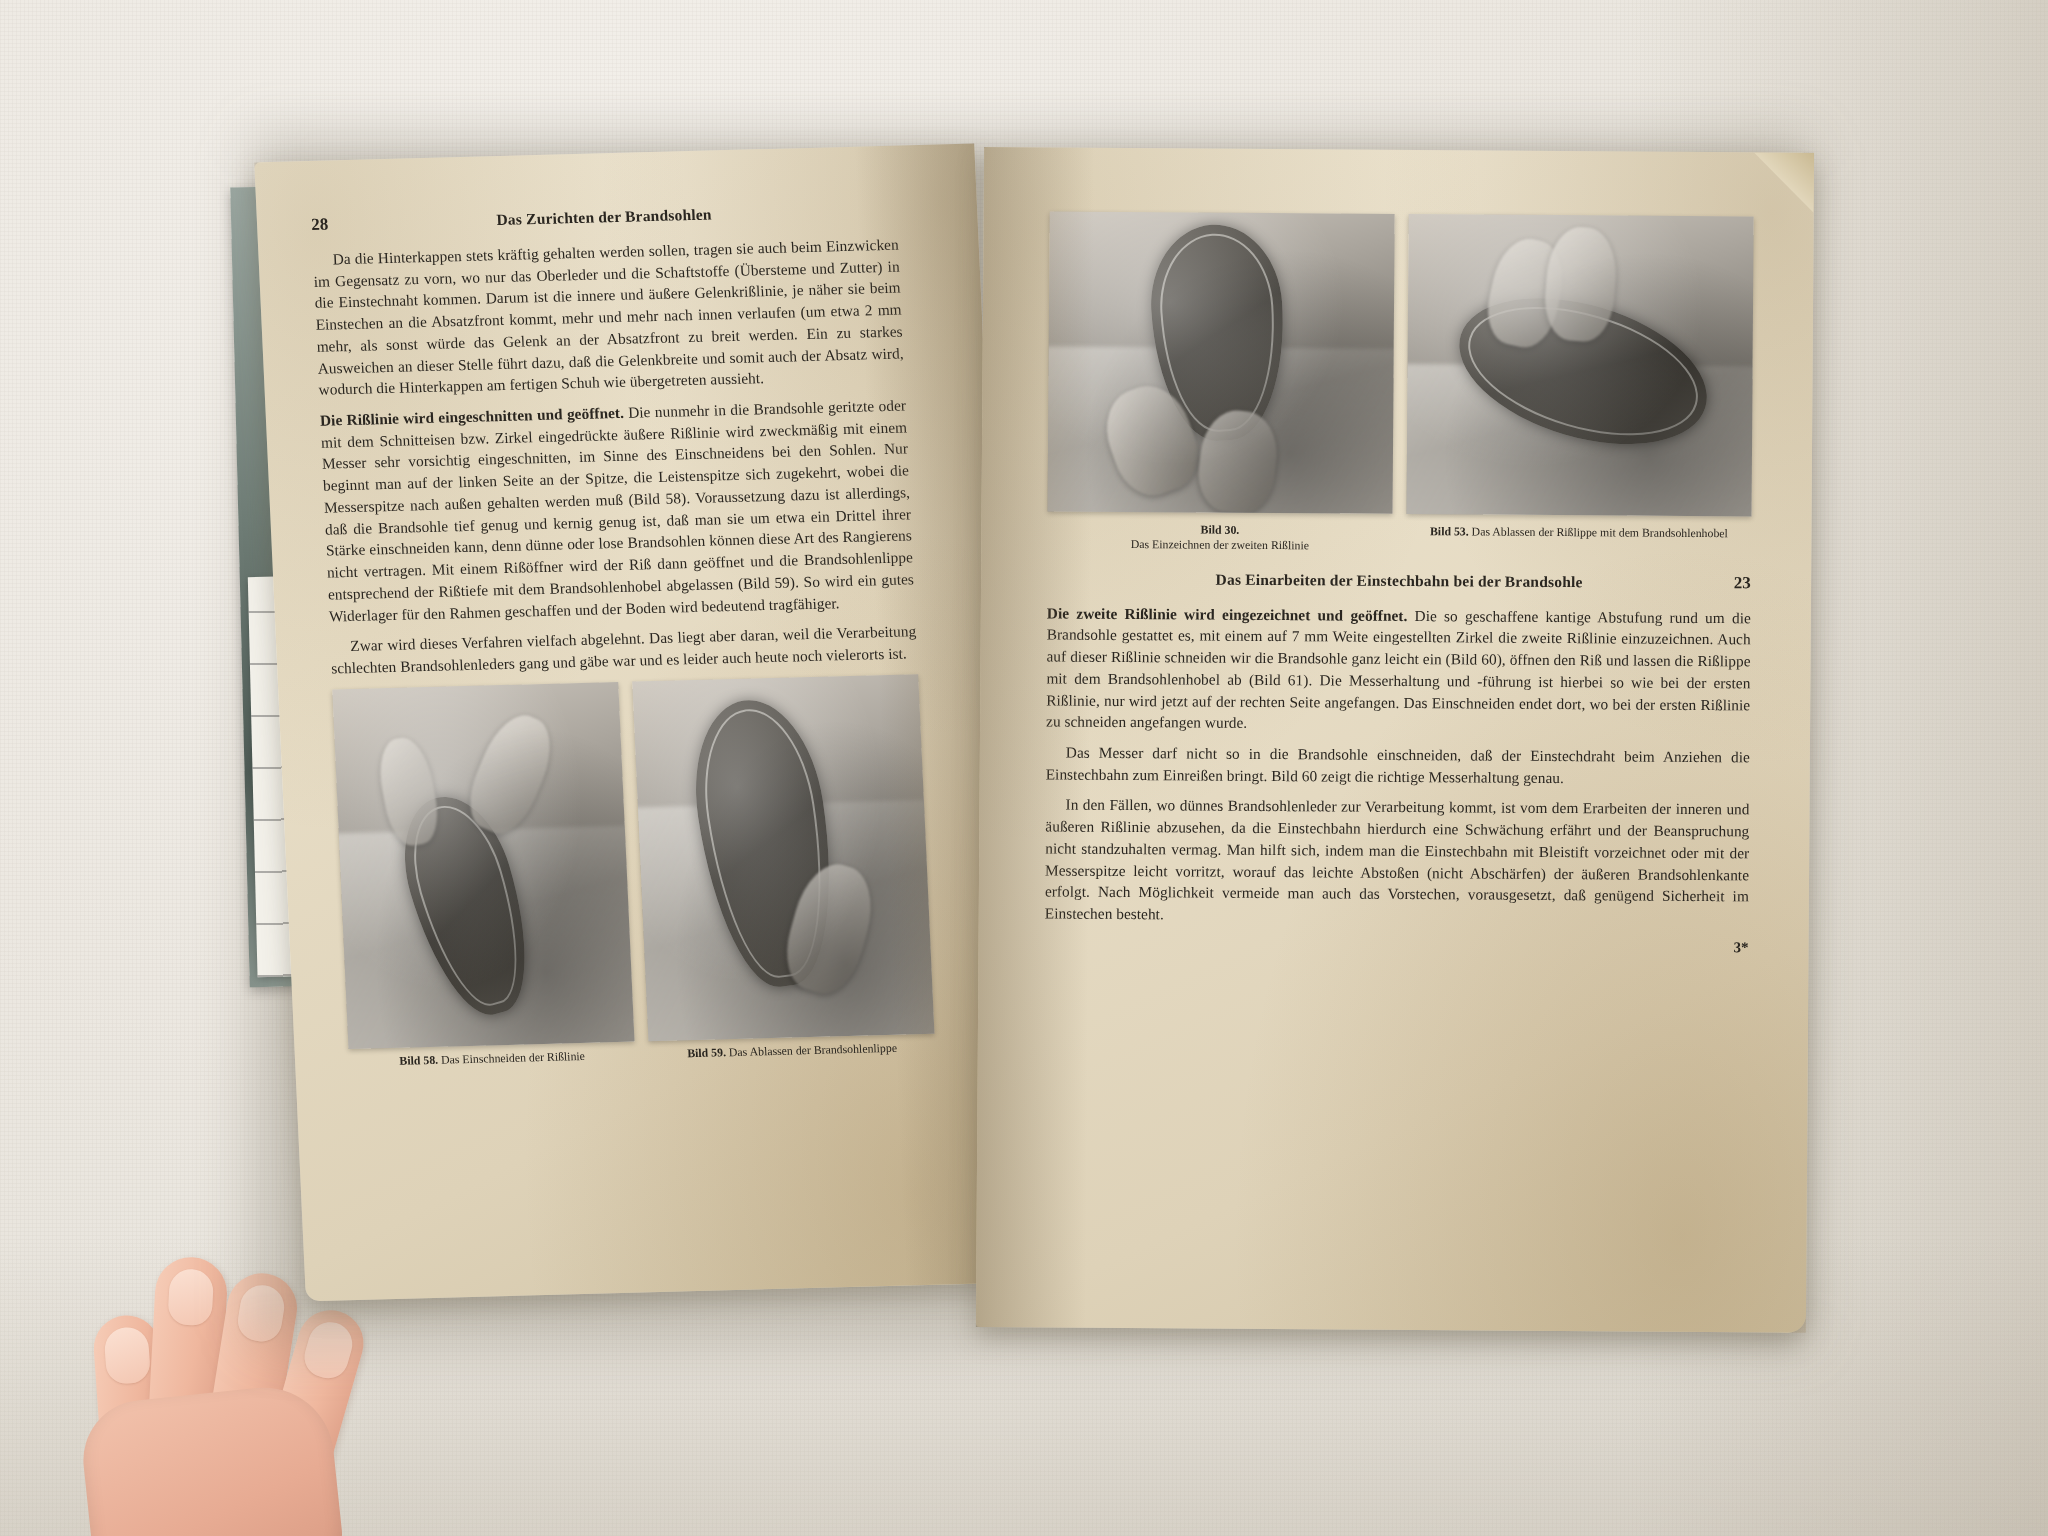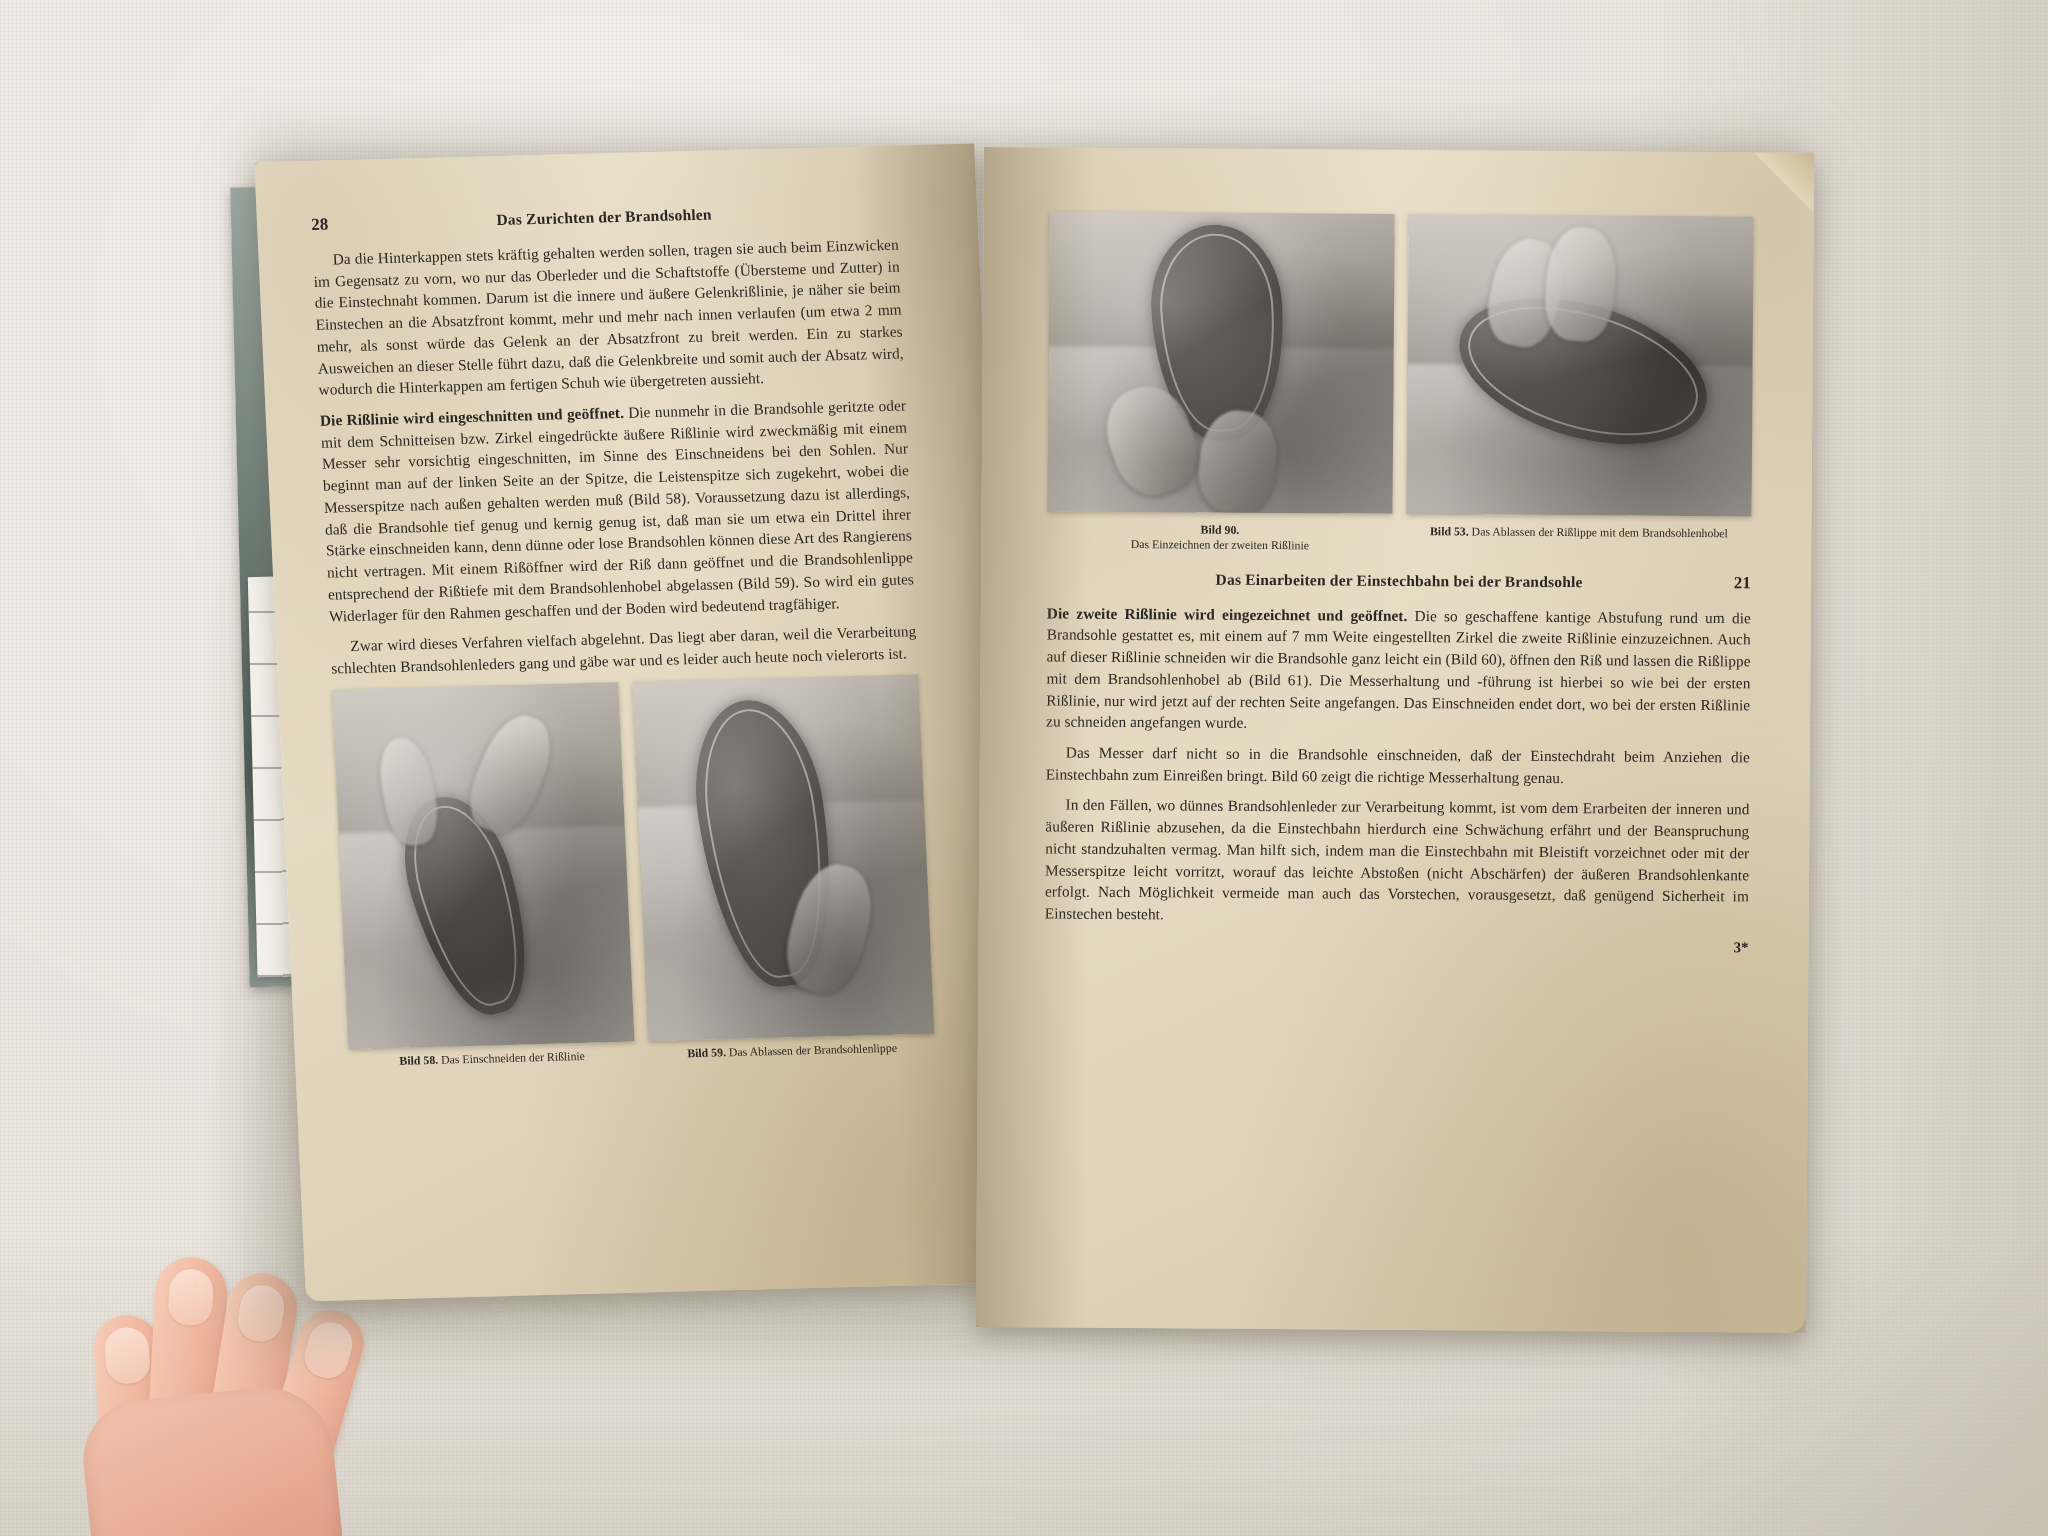--- a/index.html
+++ b/index.html
@@ -370,36 +370,36 @@
             </div>
             <div class="finger-shape" style="left:24%;top:8%;width:20%;height:36%;transform:rotate(12deg);"></div>
             <div class="finger-shape" style="left:40%;top:4%;width:20%;height:38%;transform:rotate(4deg);"></div>
           </div>
         </div>
       </div>
 
       <div class="figrow" style="margin-top:4px;">
         <div class="fig">
           <div class="caption">
-            <b>Bild 90.</b><br>
+            <b>Bild 30.</b><br>
             <span>Das Einzeichnen der zweiten Rißlinie</span>
           </div>
         </div>
         <div class="fig">
           <div class="caption">
             <b>Bild 53.</b>
             <span>Das Ablassen der Rißlippe mit dem Brandsohlenhobel</span>
           </div>
         </div>
       </div>
 
       <div class="hdr" style="margin-top:16px;">
         <span class="folio"></span>
         <span class="hdr-title">Das Einarbeiten der Einstechbahn bei der Brandsohle</span>
-        <span class="folio right">21</span>
+        <span class="folio right">23</span>
       </div>
 
       <p class="body noind"><span class="lead">Die zweite Rißlinie wird eingezeichnet und geöffnet.</span><span> Die so geschaffene kantige Abstufung rund um die Brandsohle gestattet es, mit einem auf 7 mm Weite eingestellten Zirkel die zweite Rißlinie einzuzeichnen. Auch auf dieser Rißlinie schneiden wir die Brandsohle ganz leicht ein (Bild 60), öffnen den Riß und lassen die Rißlippe mit dem Brandsohlenhobel ab (Bild 61). Die Messerhaltung und -führung ist hierbei so wie bei der ersten Rißlinie, nur wird jetzt auf der rechten Seite angefangen. Das Einschneiden endet dort, wo bei der ersten Rißlinie zu schneiden angefangen wurde.</span></p>
 
       <p class="body">Das Messer darf nicht so in die Brandsohle einschneiden, daß der Einstechdraht beim Anziehen die Einstechbahn zum Einreißen bringt. Bild 60 zeigt die richtige Messerhaltung genau.</p>
       <p class="body">In den Fällen, wo dünnes Brandsohlenleder zur Verarbeitung kommt, ist vom dem Erarbeiten der inneren und äußeren Rißlinie abzusehen, da die Einstechbahn hierdurch eine Schwächung erfährt und der Beanspruchung nicht standzuhalten vermag. Man hilft sich, indem man die Einstechbahn mit Bleistift vorzeichnet oder mit der Messerspitze leicht vorritzt, worauf das leichte Abstoßen (nicht Abschärfen) der äußeren Brandsohlenkante erfolgt. Nach Möglichkeit vermeide man auch das Vorstechen, vorausgesetzt, daß genügend Sicherheit im Einstechen besteht.</p>
 
       <div class="endmark">3*</div>
 
     </div>

